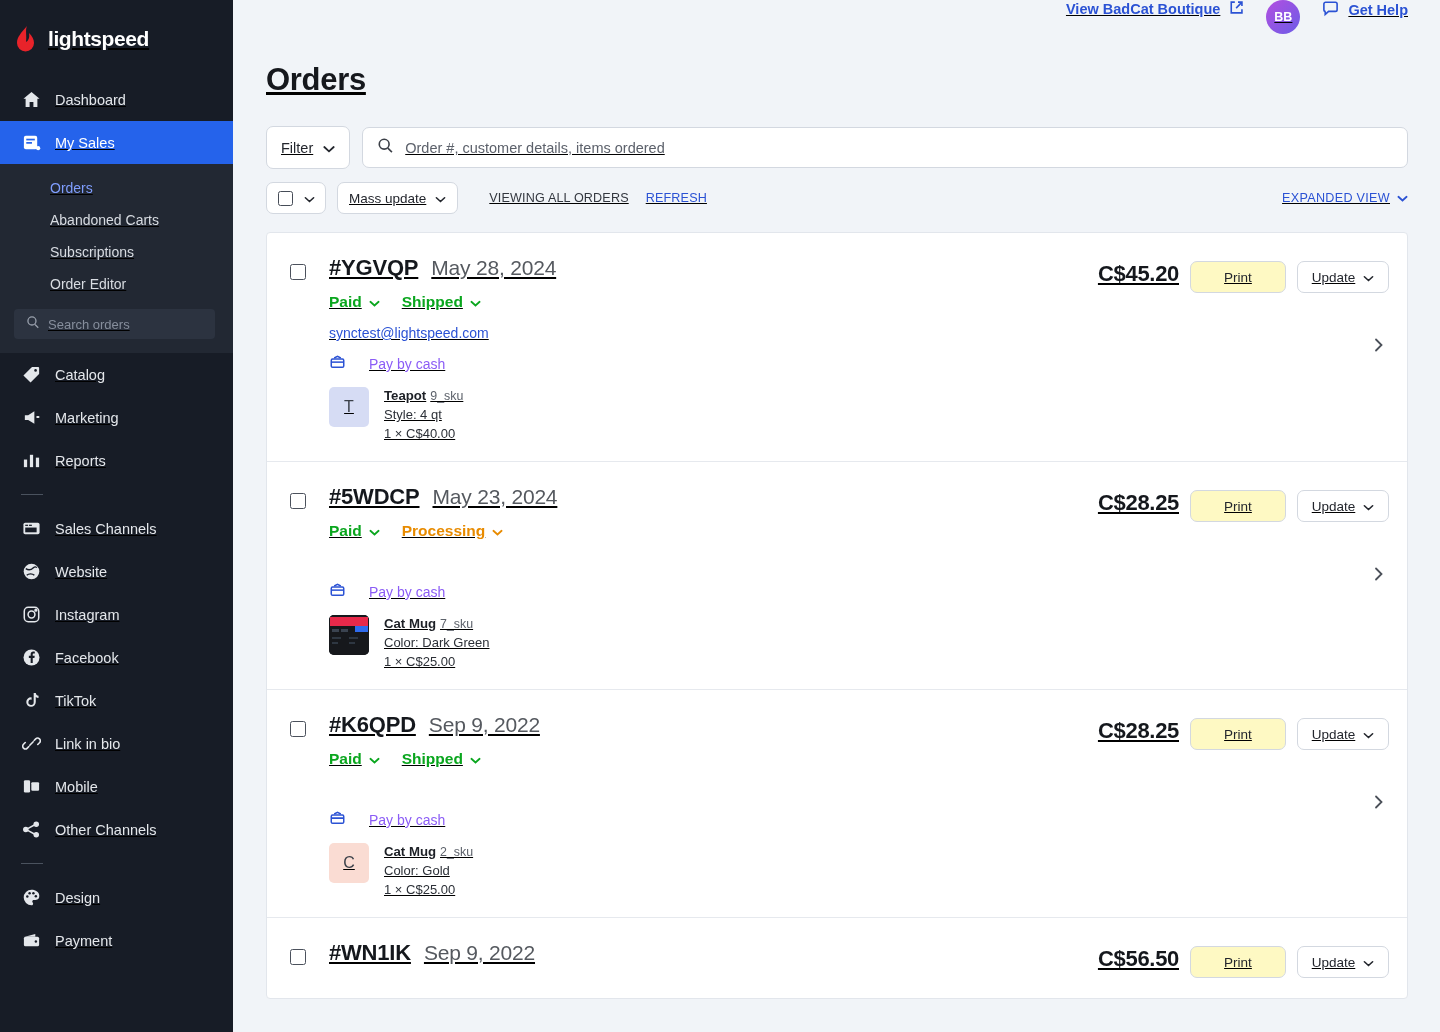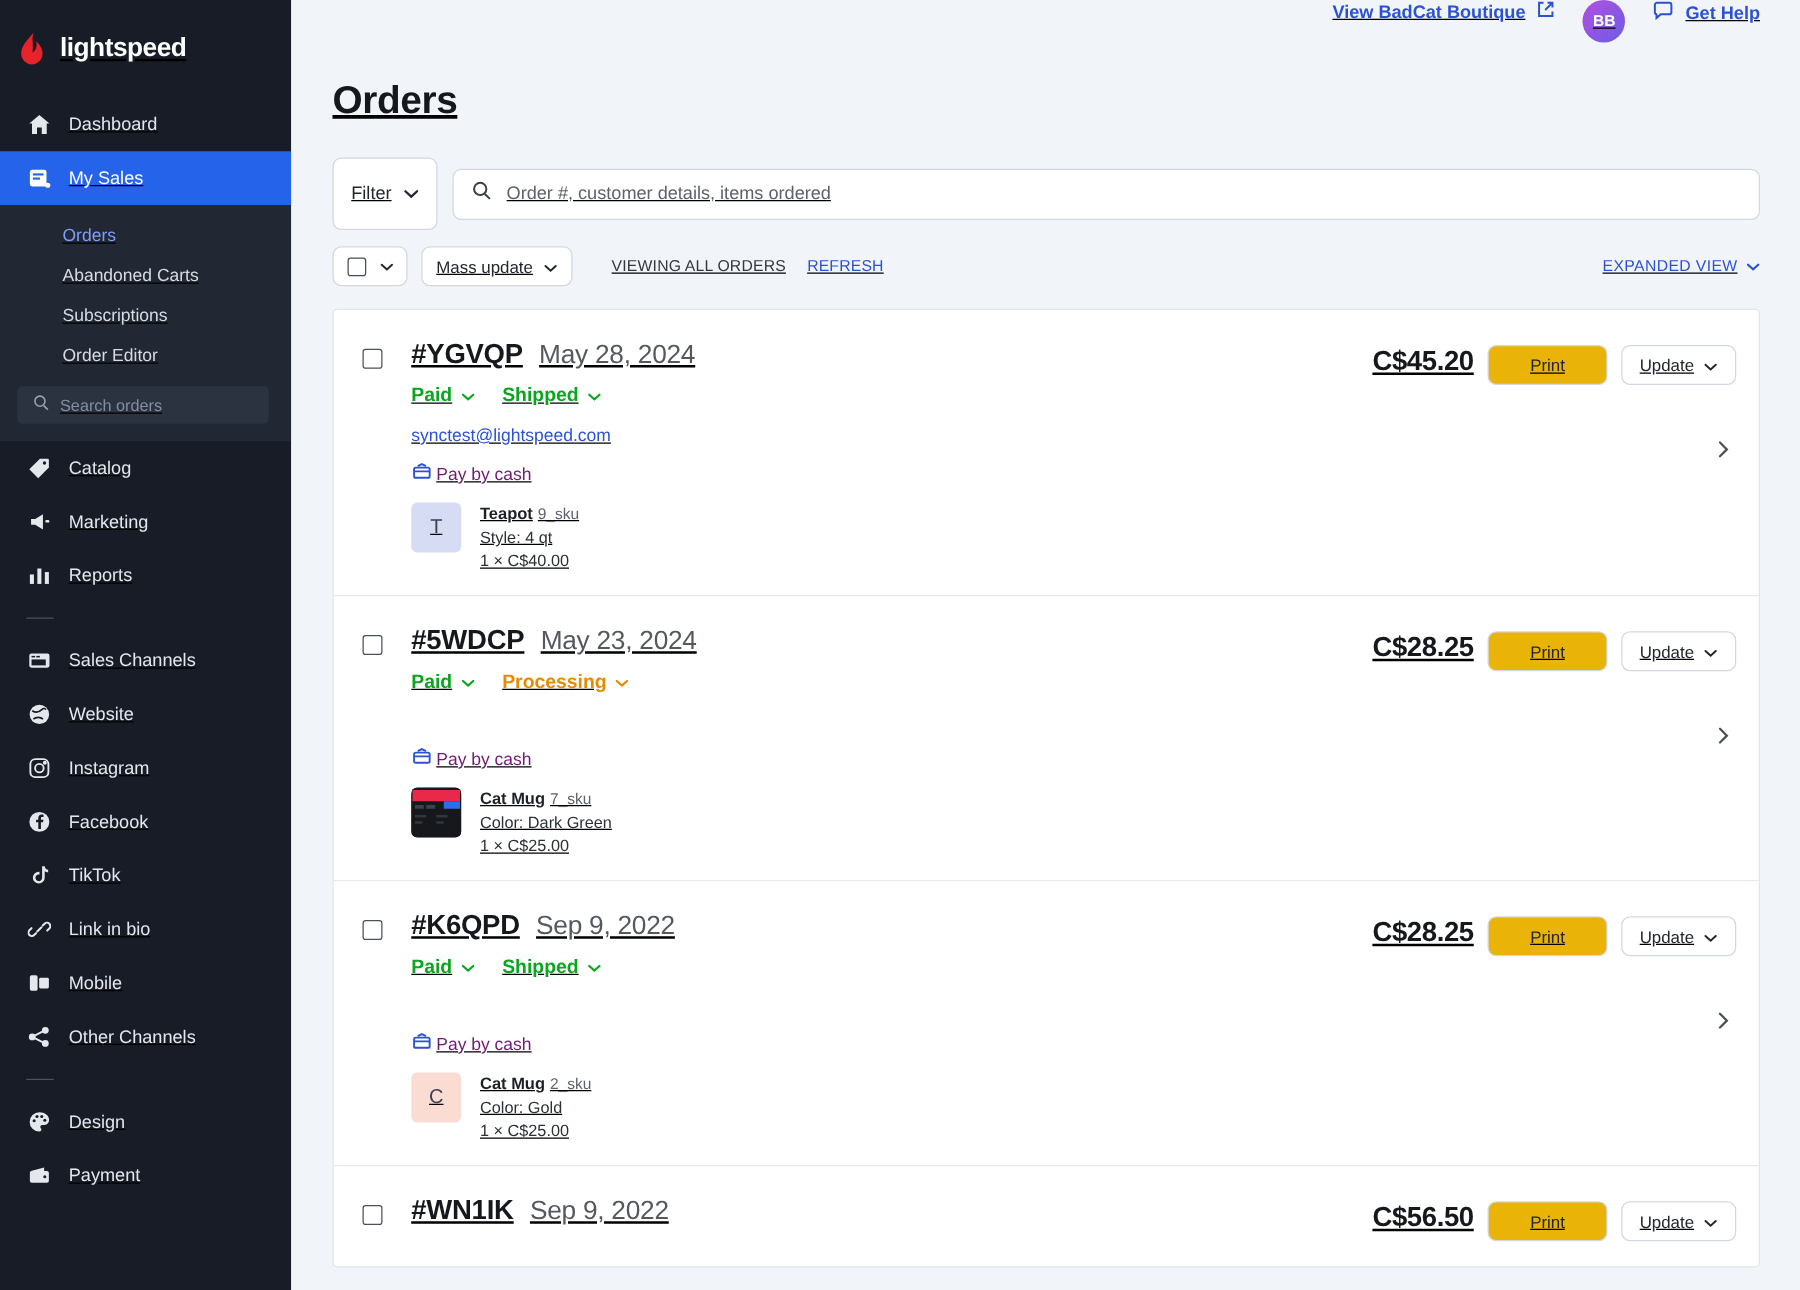--- a/index.html
+++ b/index.html
@@ -65,21 +65,21 @@
     color: #fff; font-size: 12.5px; font-weight: bold;
     display: flex; align-items: center; justify-content: center; cursor: pointer;
   }
   .get-help { display: flex; align-items: center; gap: 9px; color: #2b52d4; font-size: 14.5px; font-weight: 600; cursor: pointer; }
 
   .page-title { font-size: 31px; font-weight: bold; color: #16181d; padding: 6px 0 0 33px; letter-spacing: -0.3px; }
 
   .toolbar { display: flex; align-items: center; gap: 12px; padding: 28px 32px 0 33px; }
   .btn-white {
     background: #fff; border: 1px solid #d3d8e0; border-radius: 7px;
-    height: 58px; display: inline-flex; align-items: center; gap: 10px;
+    height: 43px; display: inline-flex; align-items: center; gap: 10px;
     padding: 0 14px; font-size: 14.5px; color: #23262d; cursor: pointer;
   }
   .searchbox {
     flex: 1; height: 41px; background: #fff; border: 1px solid #d3d8e0; border-radius: 7px;
     display: flex; align-items: center; gap: 11px; padding: 0 14px;
   }
   .searchbox input {
     border: 0; outline: 0; flex: 1; font-size: 14.5px; color: #23262d;
     font-family: "Liberation Sans", sans-serif;
   }
@@ -119,35 +119,35 @@
   .oc-body { flex: 1; min-width: 0; }
   .oc-head { display: flex; align-items: baseline; gap: 13px; }
   .ord-num { font-size: 22px; font-weight: bold; color: #15181d; letter-spacing: -0.2px; }
   .ord-date { font-size: 21px; color: #55595f; letter-spacing: -0.2px; }
   .status-row { display: flex; align-items: center; gap: 22px; margin-top: 12px; }
   .status { display: flex; align-items: center; gap: 7px; font-size: 15.5px; font-weight: bold; cursor: pointer; }
   .status.paid { color: #0aa61e; }
   .status.shipped { color: #0aa61e; }
   .status.processing { color: #e88b00; }
   .cust-email { display: block; margin-top: 14px; font-size: 14px; color: #2b52d4; cursor: pointer; }
-  .pay-row { display: flex; align-items: center; gap: 3px; margin-top: 13px; font-size: 14px; color: #701a75; }
+  .pay-row { display: flex; align-items: center; gap: 23px; margin-top: 13px; font-size: 14px; color: #8b5cf6; }
   .pay-row.pad { margin-top: 42px; }
   .prod-row { display: flex; gap: 15px; margin-top: 13px; }
   .thumb { width: 40px; height: 40px; border-radius: 5px; flex: 0 0 40px; display:flex; align-items:center; justify-content:center; font-size: 16px; color: #3b4049; overflow:hidden; }
   .prod-info { padding-top: 1px; }
   .prod-name-row { display: flex; align-items: baseline; gap: 4px; }
   .prod-name { font-size: 13.2px; font-weight: bold; color: #1d2026; }
   .prod-sku { font-size: 12.4px; color: #5d626b; }
   .prod-var { font-size: 13px; color: #2c3037; margin-top: 4px; }
   .prod-qty { font-size: 13px; color: #2c3037; margin-top: 4px; }
 
   .oc-right { width: 370px; display: flex; align-items: flex-start; gap: 11px; padding-top: 6px; padding-right: 18px; }
   .price { font-size: 22px; font-weight: bold; color: #15181d; flex: 1; text-align: right; letter-spacing: -0.3px; }
   .btn-print {
-    background: #eab308; border: 1px solid #d3d8e0; border-radius: 7px; height: 32px; width: 96px;
+    background: #fef9c3; border: 1px solid #d3d8e0; border-radius: 7px; height: 32px; width: 96px;
     display: flex; align-items: center; justify-content: center; font-size: 13.5px; color: #23262d; cursor: pointer; text-align: center;
   }
   .btn-update {
     background: #fff; border: 1px solid #d3d8e0; border-radius: 7px; height: 32px; width: 92px;
     display: flex; align-items: center; justify-content: center; gap: 8px; font-size: 13.5px; color: #23262d; cursor: pointer;
   }
   .oc-arrow { position: absolute; right: 22px; top: 50%; transform: translateY(-50%); cursor: pointer; }
 
   .chev { display: inline-block; }
 </style>

